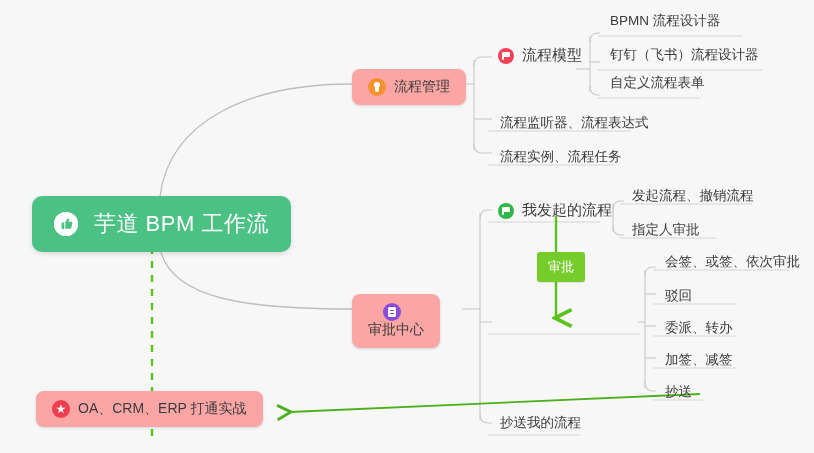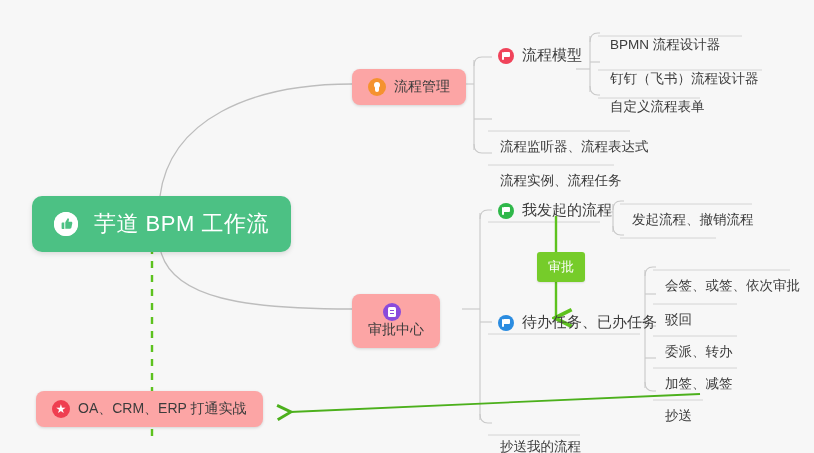--- a/index.html
+++ b/index.html
@@ -105,21 +105,20 @@
   }
 
   
   .leaf{
     position:absolute;
     font-size:13.5px;
     color:#3c3c3c;
     white-space:nowrap;
     padding:2px 10px 5px 10px;
     box-sizing:border-box;
-    margin-top:24px;
   }
 
   
   .branch-head{
     position:absolute;
     display:flex;align-items:center;
     font-size:15px;color:#3c3c3c;
     white-space:nowrap;
     padding:2px 10px 5px 8px;
     box-sizing:border-box;
@@ -248,28 +247,25 @@
 
   <div class="leaf" style="left:600px;top:10px;">BPMN 流程设计器</div>
   <div class="leaf" style="left:600px;top:44px;">钉钉（飞书）流程设计器</div>
   <div class="leaf" style="left:600px;top:72px;">自定义流程表单</div>
 
   <div class="branch-head" style="left:490px;top:199px;">
     <span class="ico ico-16 flag" style="background:#2fb84a;"></span>
     <span>我发起的流程</span>
   </div>
 
-  <div class="branch-head" style="left:490px;top:311px;">
-    <span class="ico ico-16 flag" style="background:#2b8ce0;"></span>
-    <span>待办任务、已办任务</span>
-  </div>
 
   <div class="leaf" style="left:490px;top:412px;">抄送我的流程</div>
 
   <div class="leaf" style="left:622px;top:185px;">发起流程、撤销流程</div>
+  <div class="leaf" style="left:622px;top:219px;">指定人审批</div>
 
   <div class="leaf" style="left:655px;top:251px;">会签、或签、依次审批</div>
   <div class="leaf" style="left:655px;top:285px;">驳回</div>
   <div class="leaf" style="left:655px;top:317px;">委派、转办</div>
   <div class="leaf" style="left:655px;top:349px;">加签、减签</div>
   <div class="leaf" style="left:655px;top:381px;">抄送</div>
 
   <div id="approve-tag">审批</div>
 
 </div>

